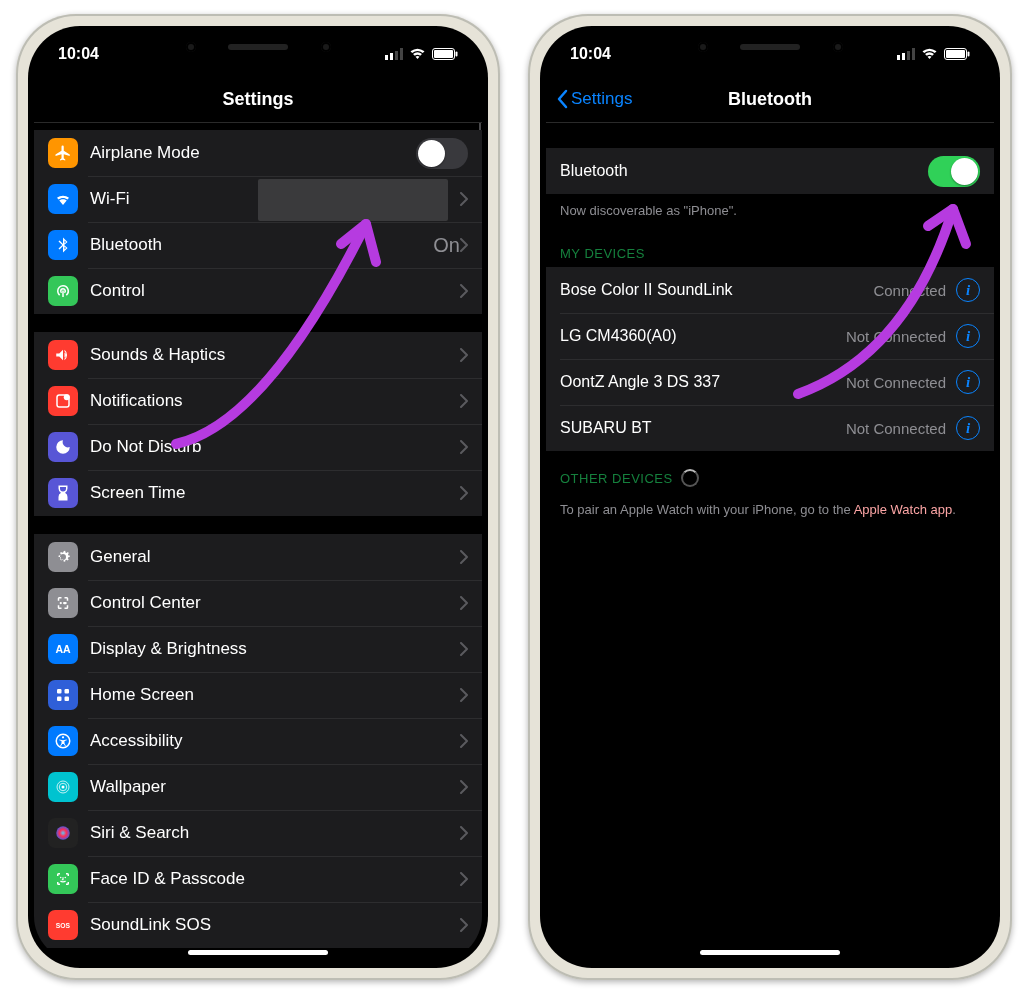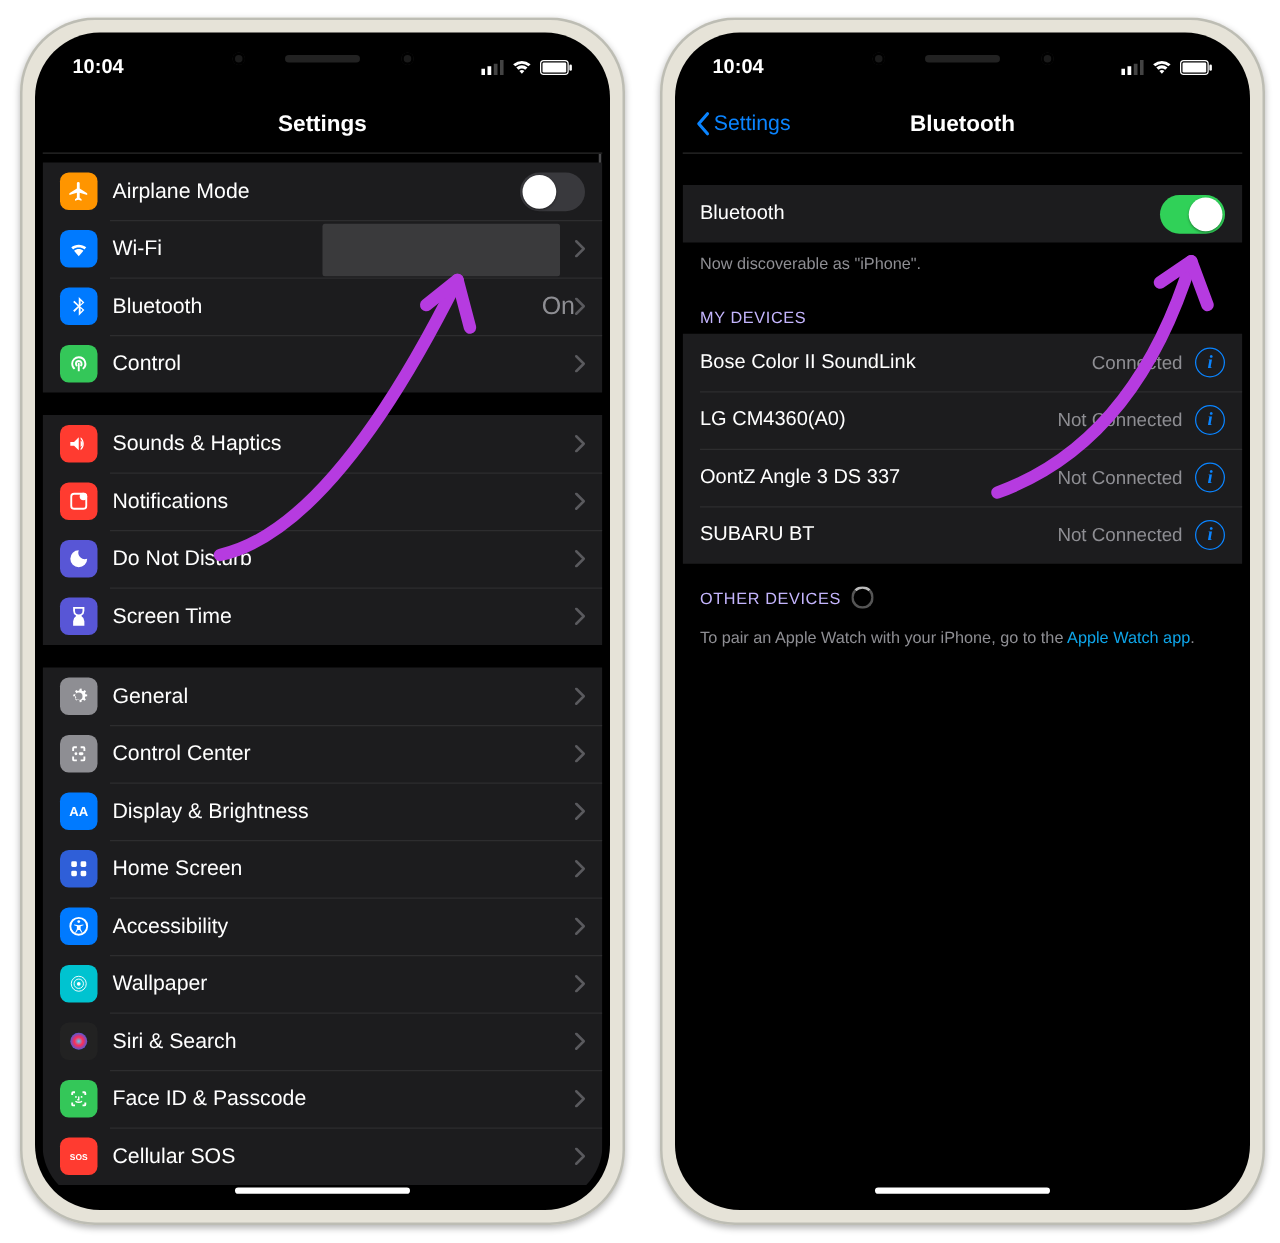--- a/index.html
+++ b/index.html
@@ -30,23 +30,23 @@
   .toggle.off{background:#39393d;}
   .toggle.off .knob{left:2px;}
   .toggle.on{background:#30d158;}
   .toggle.on .knob{right:2px;}
   .redacted{position:absolute;right:34px;width:190px;height:42px;background:#3a3a3c;border-radius:2px;top:49px;}
   .bt-row{display:flex;align-items:center;height:46px;padding:0 14px;position:relative;cursor:pointer;}
   .bt-row + .bt-row::before{content:"";position:absolute;top:0;left:14px;right:0;height:0.5px;background:#2d2d2f;}
   .bt-row .label{flex:1;font-size:16px;color:#fff;}
   .bt-row .status{color:#8e8e93;font-size:15px;margin-right:10px;}
   .info-icon{width:22px;height:22px;border:1.5px solid #0a84ff;border-radius:50%;display:flex;align-items:center;justify-content:center;color:#0a84ff;font-size:15px;font-weight:600;font-style:italic;font-family:Georgia,serif;}
-  .section-header{font-size:13px;color:#c4b5fd;padding:18px 14px 6px;text-transform:uppercase;letter-spacing:0.5px;display:flex;align-items:center;gap:8px;}
+  .section-header{font-size:13px;color:#15803d;padding:18px 14px 6px;text-transform:uppercase;letter-spacing:0.5px;display:flex;align-items:center;gap:8px;}
   .footnote{font-size:13px;color:#8e8e93;padding:8px 14px;line-height:1.4;}
-  .footnote a{color:#0ea5e9;text-decoration:none;}
+  .footnote a{color:#fca5a5;text-decoration:none;}
   .homebar{position:absolute;bottom:7px;left:50%;transform:translateX(-50%);width:140px;height:5px;background:#fff;border-radius:3px;z-index:60;}
   .arrow-annot{position:absolute;pointer-events:none;z-index:100;}
   .spinner{width:14px;height:14px;border:2px solid #555;border-top-color:#bbb;border-radius:50%;display:inline-block;}
   .scroll-hint{position:absolute;right:1px;top:0;width:2px;height:190px;background:#4a4a4c;border-radius:1px;}
 </style>
 </head>
 <body>
 
 <div class="stage">
 
@@ -288,21 +288,21 @@
                 <svg class="chev" width="8" height="14">
                   <path d="M1 1l6 6-6 6" stroke="#5a5a5e" stroke-width="2" fill="none" stroke-linecap="round" stroke-linejoin="round"></path>
                 </svg>
               </div>
               <div class="row">
                 <div class="icon" style="background: rgb(255, 59, 48);">
                   <svg width="18" height="18" viewBox="0 0 24 24">
                     <text x="12" y="16" text-anchor="middle" font-size="9" font-weight="bold" fill="#fff">SOS</text>
                   </svg>
                 </div>
-                <span class="label">Cellular SOS</span>
+                <span class="label">SoundLink SOS</span>
                 <svg class="chev" width="8" height="14">
                   <path d="M1 1l6 6-6 6" stroke="#5a5a5e" stroke-width="2" fill="none" stroke-linecap="round" stroke-linejoin="round"></path>
                 </svg>
               </div>
             </div>
 
         </div>
         <div class="homebar"></div>
       </div>
     </div>

